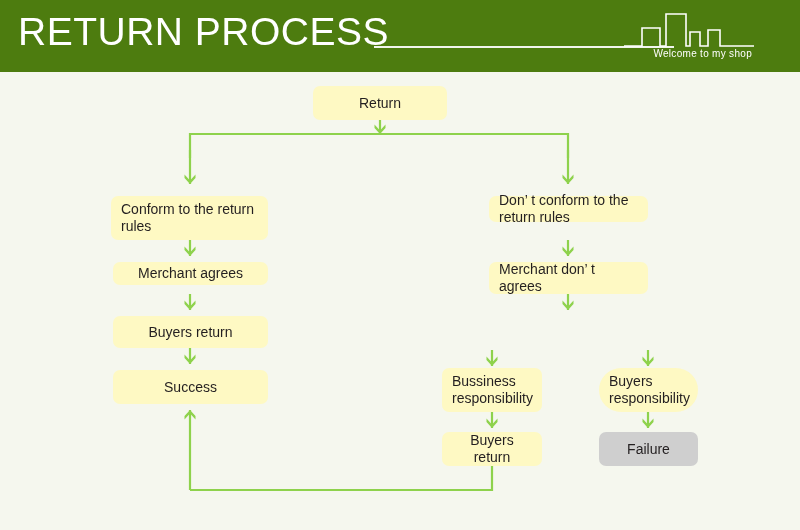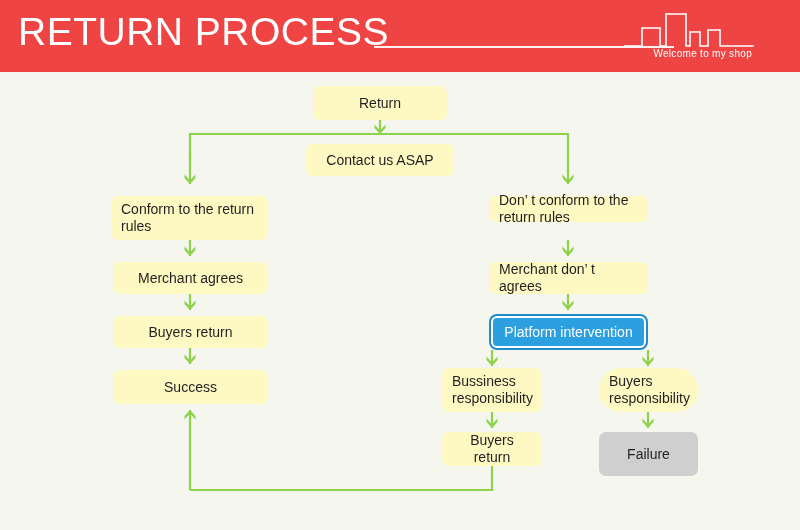--- a/index.html
+++ b/index.html
@@ -14,21 +14,21 @@
     overflow: hidden;
     position: relative;
   }
 
   
   #banner {
     position: absolute;
     left: 0; top: 0;
     width: 800px;
     height: 72px;
-    background: #ef4444;
+    background: #4d7c0f;
     overflow: hidden;
   }
   #banner-title {
     position: absolute;
     left: 18px;
     top: 8px;
     font-size: 39px;
     line-height: 48px;
     letter-spacing: 0.5px;
     color: #ffffff;
@@ -158,37 +158,35 @@
       <line x1="492" y1="340" x2="492" y2="356" marker-end="url(#ar-down)"></line>
       <line x1="648" y1="340" x2="648" y2="356" marker-end="url(#ar-down)"></line>
 
       <path d="M492,394 L492,418 L190,418" stroke-width="2.2"></path>
       <line x1="190" y1="418" x2="190" y2="338" marker-end="url(#ar-up)"></line>
     </g>
   </svg>
 
   <div class="node center" style="left:313px; top:14px; width:134px; height:34px;">Return</div>
 
-  <div class="node center" style="left:306px; top:72px; width:148px; height:32px;">Contact us ASAP</div>
 
   <div class="node left" style="left:111px; top:124px; width:157px; height:44px;">Conform to the return rules</div>
 
-  <div class="node center" style="left:113px; top:190px; width:155px; height:32px;">Merchant agrees</div>
+  <div class="node center" style="left:113px; top:190px; width:155px; height:23px;">Merchant agrees</div>
 
   <div class="node center" style="left:113px; top:244px; width:155px; height:32px;">Buyers return</div>
 
   <div class="node center" style="left:113px; top:298px; width:155px; height:34px;">Success</div>
 
   <div class="node left" style="left:489px; top:124px; width:159px; height:26px;">Don’ t conform to the return rules</div>
 
   <div class="node left" style="left:489px; top:190px; width:159px; height:32px;">Merchant don’ t agrees</div>
 
-  <div class="node blue center" style="left:491px; top:244px; width:155px; height:32px;">Platform intervention</div>
 
   <div class="node left" style="left:442px; top:296px; width:100px; height:44px;">Bussiness responsibility</div>
 
   <div class="node left" style="left:599px; top:296px; width:99px; height:44px;border-radius:22px;">Buyers responsibility</div>
 
   <div class="node center" style="left:442px; top:360px; width:100px; height:34px;">Buyers return</div>
 
-  <div class="node gray center" style="left:599px; top:360px; width:99px; height:44px;">Failure</div>
+  <div class="node gray center" style="left:599px; top:360px; width:99px; height:34px;">Failure</div>
 
 </div>
 
 </body></html>

